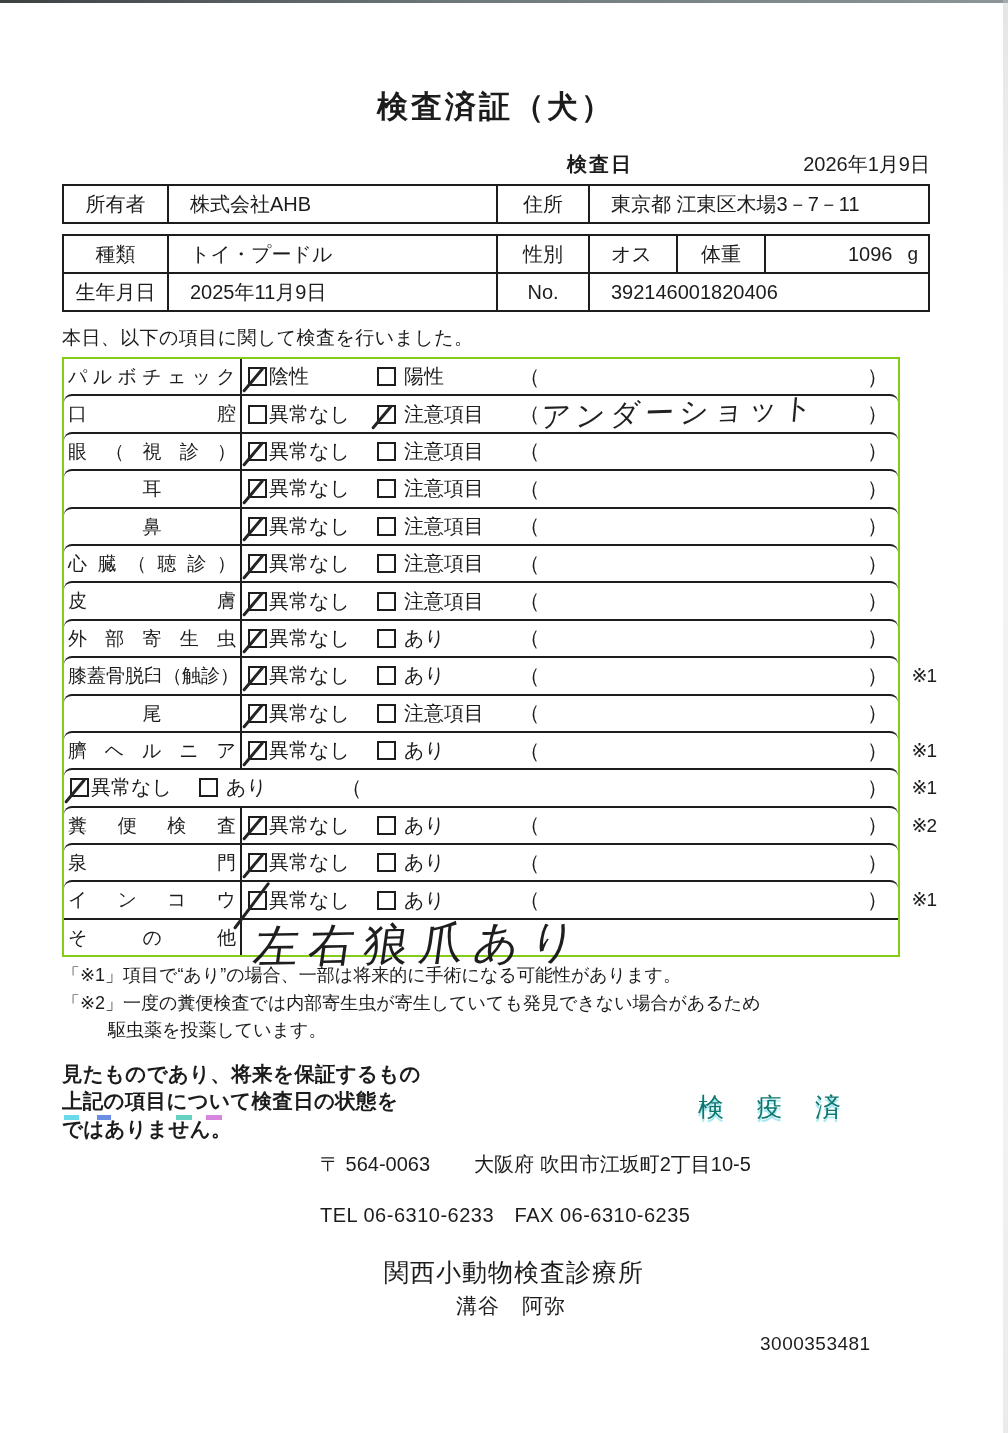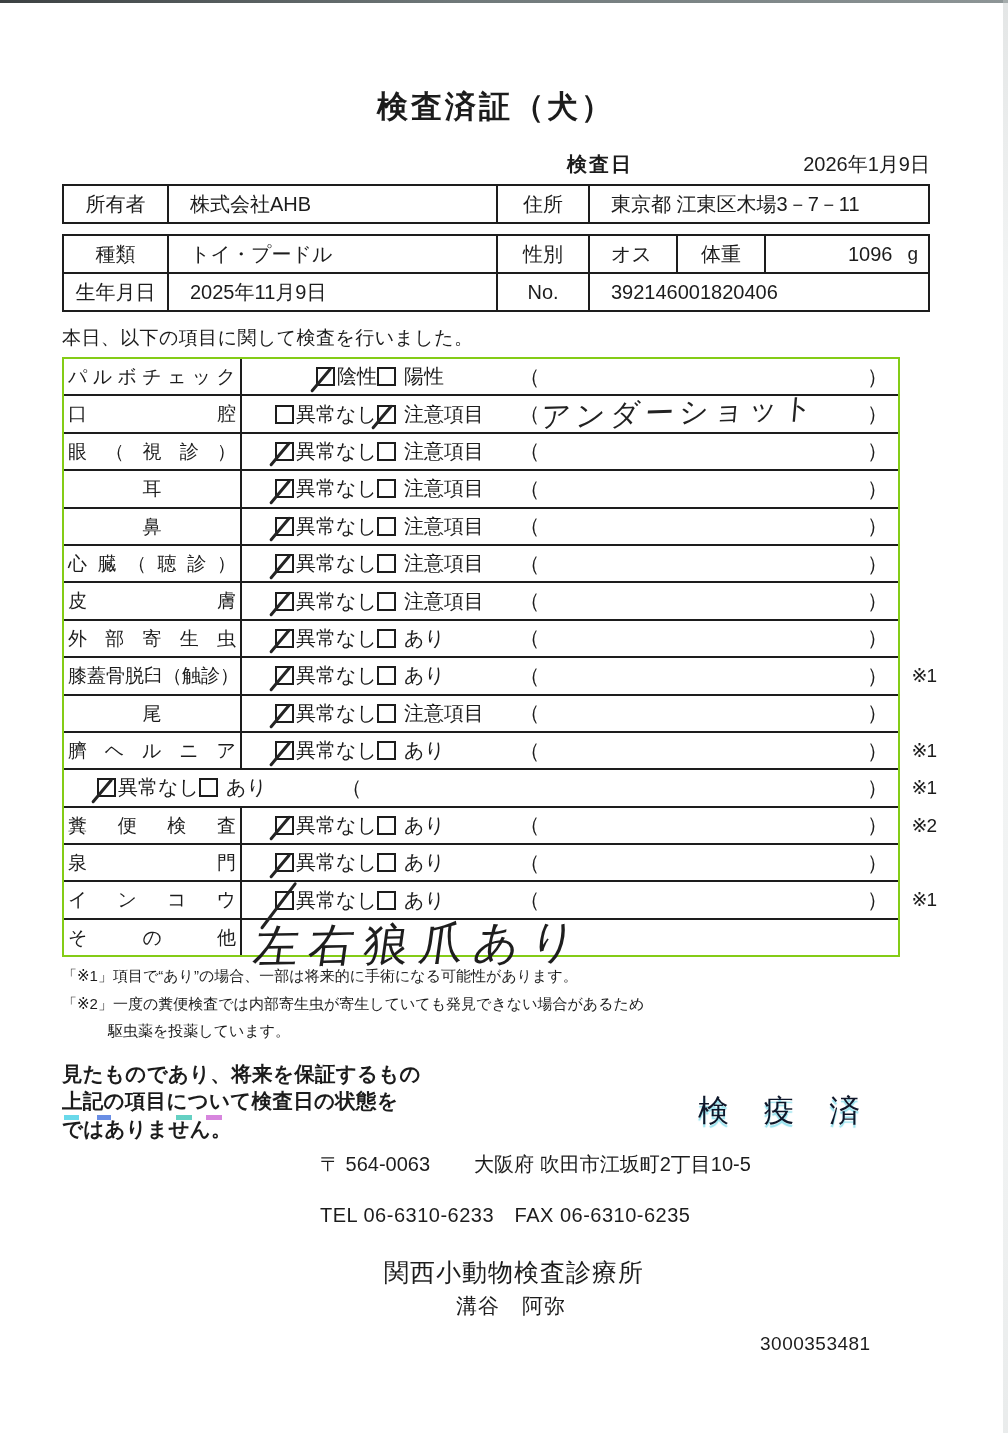--- a/index.html
+++ b/index.html
@@ -38,55 +38,55 @@
   .weight-cell{justify-content:flex-end;padding-right:10px;}
   .weight-unit{margin-left:15px;font-size:19px;}
   .info-table{margin-top:10px;}
 
   .intro-line{margin-top:13px;font-size:19px;letter-spacing:.4px;}
 
   
   .mtable{margin-top:6px;width:838px;border:2px solid #84cc16;box-sizing:border-box;}
   .trow{display:flex;height:35.4px;position:relative;}
   .mtable > .trow{border-top:2px solid #1d1d1d;}
-  #rows-host .trow + .trow{border-top:2px solid #1d1d1d;}
+  #rows-host .trow + .trow{border-top:2px solid #1d1d1d;border-radius:8px;}
   .rlabel{width:168px;flex:none;border-right:2px solid #1d1d1d;font-size:19px;
     padding:0 4px;line-height:35px;box-sizing:content-box;white-space:nowrap;overflow:visible;}
   .rlabel.justify{text-align:justify;text-align-last:justify;text-justify:inter-character;}
   .rlabel.center{text-align:center;text-align-last:center;}
   .rcontent{flex:1;position:relative;display:flex;align-items:center;font-size:20px;}
   .opt{display:flex;align-items:center;flex:none;}
-  .opt1{margin-left:6px;width:129px;justify-content:flex-end;}
+  .opt1{margin-left:6px;width:129px;}
   .opt2{width:130px;gap:6px;}
   .box{width:15px;height:15px;border:2px solid #1d1d1d;position:relative;flex:none;margin-right:2px;}
   .slash{display:none;position:absolute;left:-6px;bottom:-8px;width:31px;height:2.6px;background:#242424;
     transform-origin:0 100%;transform:rotate(-50deg);border-radius:2px;z-index:3;}
   .box.checked .slash{display:block;}
   .box.checked.long .slash{width:58px;left:-15px;bottom:-22px;transform:rotate(-53deg);}
   .paren{flex:1;display:flex;justify-content:space-between;align-items:center;
     padding:0 10px 0 12px;font-size:21px;position:relative;}
   .hw{position:absolute;left:34px;top:-7px;font-size:29px;letter-spacing:5px;white-space:nowrap;
     transform:rotate(-2deg) skewX(-7deg);color:#222;z-index:2;}
   .rnote{position:absolute;right:-38px;top:6px;font-size:19px;letter-spacing:-1px;}
   .orow .rcontent{overflow:visible;}
   .other-hw{position:absolute;left:12px;top:-6px;font-size:45px;letter-spacing:10px;white-space:nowrap;
     transform:rotate(-1deg) skewX(-9deg);color:#1e1e1e;z-index:3;}
 
-  .notes{margin-top:5px;font-size:15px;line-height:27.5px;}
+  .notes{margin-top:5px;font-size:18px;line-height:27.5px;}
   .notes .indent{padding-left:46px;}
 
   .bottom{position:relative;margin-top:15px;}
   .disclaimer{width:430px;font-size:20.5px;font-weight:bold;line-height:27.5px;letter-spacing:.3px;}
   .disc-line{display:block;}
   .disc-line3{position:relative;display:inline-block;}
   .disc-line3::before{content:"";position:absolute;top:0;left:2px;width:200px;height:5px;opacity:.85;
     background:linear-gradient(90deg,#4fd2e6 0 15px,transparent 15px 33px,#4f7ae0 33px 47px,
       transparent 47px 112px,#49c8b8 112px 128px,transparent 128px 142px,#d070d8 142px 158px,transparent 158px);}
-  .stamp{position:absolute;left:636px;top:30px;font-size:31px;letter-spacing:13px;color:#0f172a;
-    font-family:Liberation Sans, sans-serif;text-shadow:0 3px 1px rgba(95,212,230,.65);white-space:nowrap;}
+  .stamp{position:absolute;left:636px;top:30px;font-size:26px;letter-spacing:13px;color:#0f766e;
+    font-family:Liberation Serif, serif;text-shadow:0 3px 1px rgba(95,212,230,.65);white-space:nowrap;}
   .postal-line{margin-top:9px;padding-left:258px;font-size:20px;}
   .postal-line .gap{display:inline-block;width:44px;}
   .tel-line{margin-top:24px;padding-left:258px;font-size:20px;letter-spacing:.5px;}
   .clinic-name{margin-top:27px;padding-left:322px;font-size:25px;letter-spacing:1px;}
   .vet-name{margin-top:3px;padding-left:394px;font-size:21px;letter-spacing:1px;}
   .serial{margin-top:13px;padding-left:698px;font-size:19px;letter-spacing:.5px;}
 </style>
 </head>
 <body>
 

